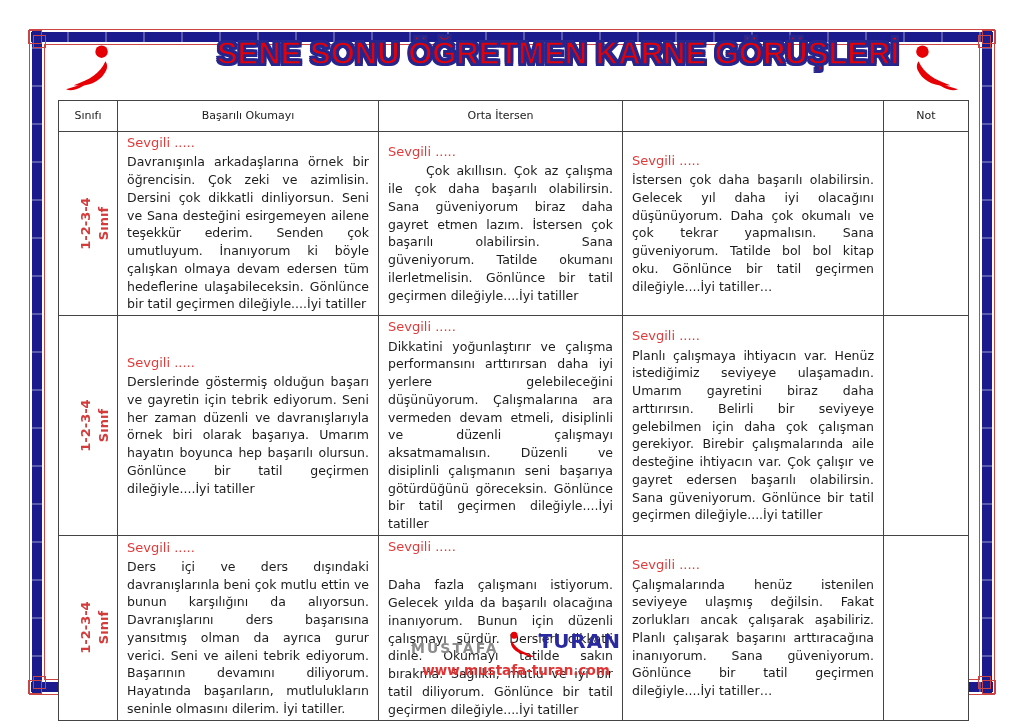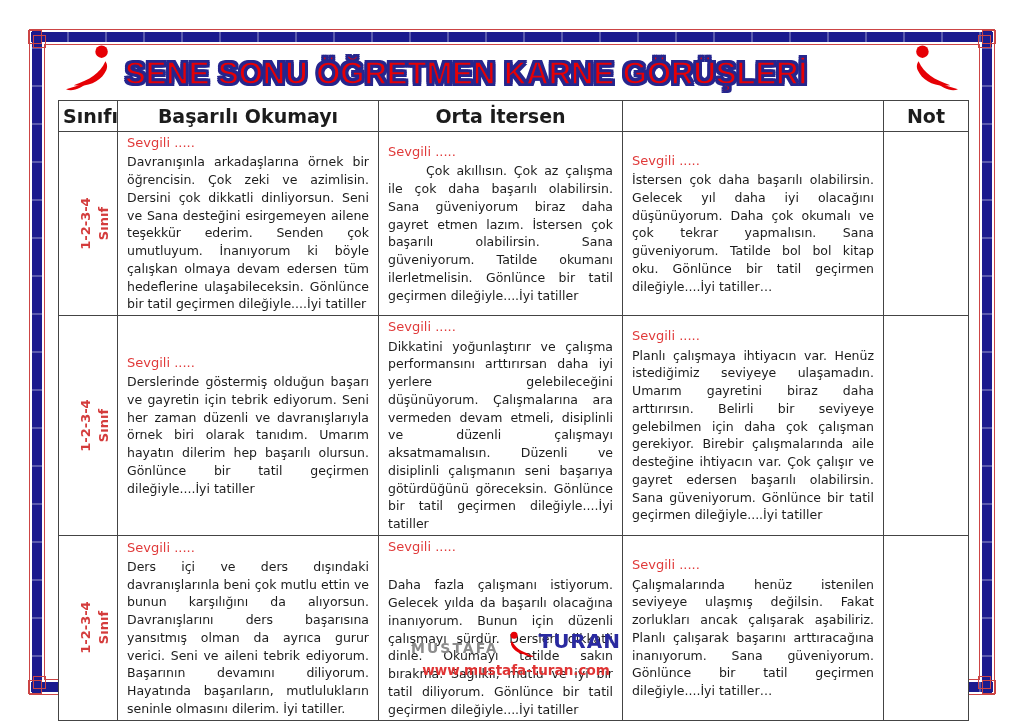--- a/index.html
+++ b/index.html
@@ -12,42 +12,42 @@
   .red-inner{position:absolute;inset:44px;border:1px solid #cc4545;pointer-events:none;}
   .band{position:absolute;background:#1b1b8e;pointer-events:none;}
   .band.h{left:31px;right:31px;height:10px;
     background-image:repeating-linear-gradient(90deg,rgba(255,255,255,0) 0 36px,rgba(255,255,255,.28) 36px 38px);}
   .band.v{top:31px;bottom:31px;width:10px;
     background-image:repeating-linear-gradient(0deg,rgba(255,255,255,0) 0 36px,rgba(255,255,255,.28) 36px 38px);}
   .band.top{top:32px;} .band.bottom{bottom:32px;}
   .band.left{left:32px;} .band.right{right:32px;}
   .csq{position:absolute;border:1px solid #cc4545;background:transparent;pointer-events:none;}
   
-  .masthead{position:absolute;top:56px;left:125px;right:125px;text-align:left;}
+  .masthead{position:absolute;top:36px;left:125px;right:125px;text-align:right;}
   .page-title{
     font-family:"Liberation Sans","DejaVu Sans",sans-serif;
     font-size:31px;font-weight:900;letter-spacing:0px;color:#e60005;
     -webkit-text-stroke:1.6px #26268e;
     text-shadow:-2px -2px 0 #26268e,2px -2px 0 #26268e,-2px 2px 0 #26268e,2px 2px 0 #26268e,
                  0 -2px 0 #26268e,0 2px 0 #26268e,-2px 0 0 #26268e,2px 0 0 #26268e;
     white-space:nowrap;
   }
   .corner-logo{position:absolute;top:44px;width:58px;height:50px;}
   .corner-logo.left{left:62px;}
   .corner-logo.right{right:62px;transform:scaleX(-1);}
   
   table.karne{
     position:absolute;left:58px;top:100px;width:910px;
     border-collapse:collapse;table-layout:fixed;background:#fff;
   }
   table.karne td,table.karne th{
     border:1px solid #444;vertical-align:middle;padding:2px 9px;
     font-size:12.5px;line-height:1.42;color:#1c1c1c;
   }
-  tr.hdr td{height:30px;text-align:center;font-weight:bold;font-size:19px;padding:0 4px;}
+  tr.hdr td{height:30px;text-align:center;font-weight:normal;font-size:11px;padding:0 4px;}
   td.h-class{color:#111;}
   td.h-success{color:#e23b3b;}
   td.h-average{color:#2db34a;}
   td.h-note{color:#111;}
   tr.r1 td{height:172px;} tr.r2 td{height:168px;} tr.r3 td{height:148px;}
   td.class-cell{text-align:center;padding:0;}
   .vlabel{
     transform:rotate(-90deg);color:#d43c3c;font-weight:bold;font-size:13px;
     line-height:1.35;white-space:nowrap;display:inline-block;
   }
@@ -140,21 +140,21 @@
 
   <tr class="r2">
     <td class="class-cell">
       <div class="vlabel">
         <div>1-2-3-4</div>
         <div>Sınıf</div>
       </div>
     </td>
     <td>
       <p class="salutation">Sevgili .....</p>
-      <p class="bodytext">Derslerinde göstermiş olduğun başarı ve gayretin için tebrik ediyorum. Seni her zaman düzenli ve davranışlarıyla örnek biri olarak tanıdım. Umarım hayatın dilerim hep başarılı olursun. Gönlünce bir tatil geçirmen dileğiyle....İyi tatiller</p>
+      <p class="bodytext">Derslerinde göstermiş olduğun başarı ve gayretin için tebrik ediyorum. Seni her zaman düzenli ve davranışlarıyla örnek biri olarak başarıya. Umarım hayatın boyunca hep başarılı olursun. Gönlünce bir tatil geçirmen dileğiyle....İyi tatiller</p>
     </td>
     <td>
       <p class="salutation">Sevgili .....</p>
       <p class="bodytext">Dikkatini yoğunlaştırır ve çalışma performansını arttırırsan daha iyi yerlere gelebileceğini düşünüyorum. Çalışmalarına ara vermeden devam etmeli, disiplinli ve düzenli çalışmayı aksatmamalısın. Düzenli ve disiplinli çalışmanın seni başarıya götürdüğünü göreceksin.  Gönlünce bir tatil geçirmen dileğiyle....İyi tatiller</p>
     </td>
     <td>
       <p class="salutation">Sevgili .....</p>
       <p class="bodytext">Planlı çalışmaya ihtiyacın var. Henüz istediğimiz seviyeye ulaşamadın. Umarım gayretini biraz daha arttırırsın. Belirli bir seviyeye gelebilmen için daha çok çalışman gerekiyor. Birebir çalışmalarında aile desteğine ihtiyacın var. Çok çalışır ve gayret edersen başarılı olabilirsin. Sana güveniyorum. Gönlünce bir tatil geçirmen dileğiyle....İyi tatiller</p>
     </td>
     <td></td>

